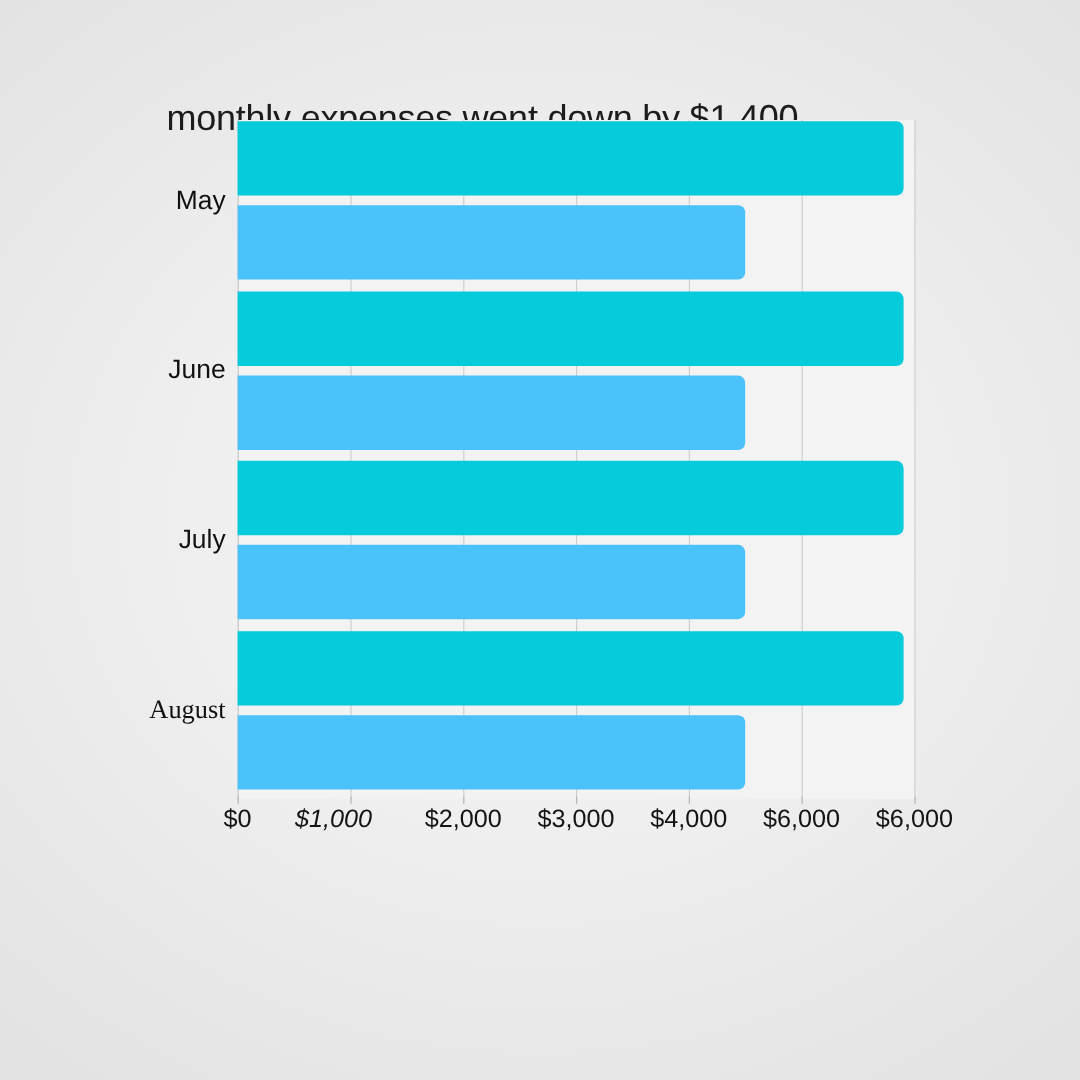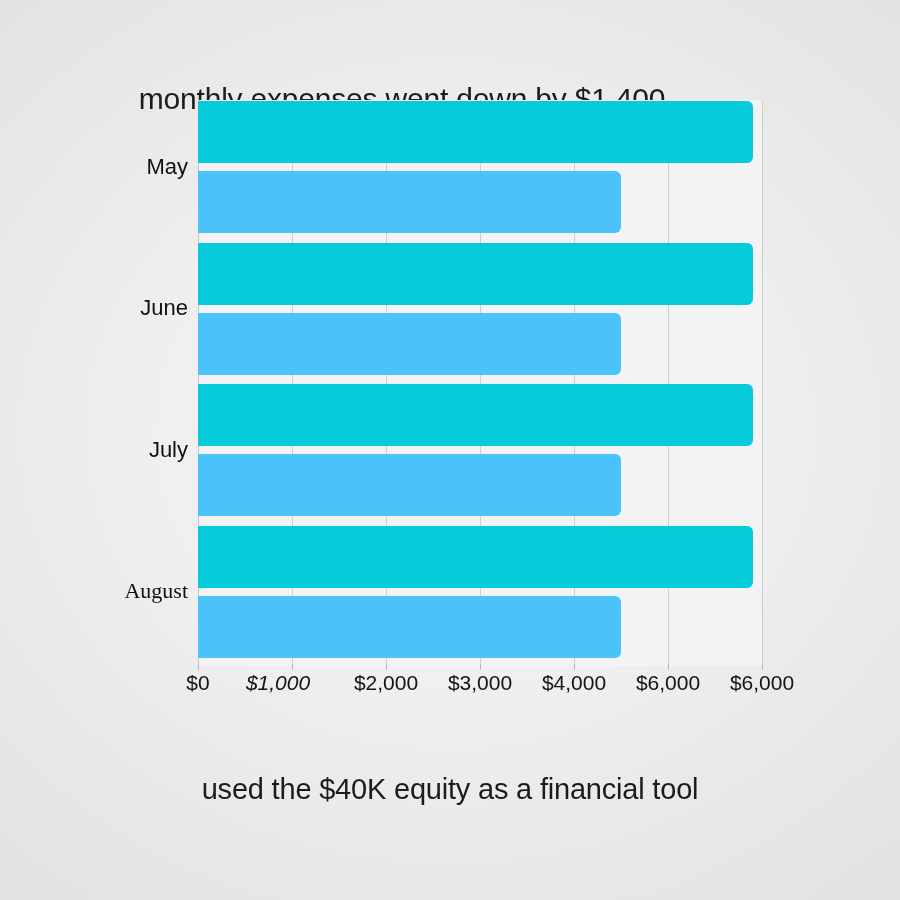--- a/index.html
+++ b/index.html
@@ -197,16 +197,15 @@
       <div class="xtick" style="left: 282px;">$3,000</div>
       <div class="xtick-mark" style="left: 376px;"></div>
       <div class="xtick" style="left: 376px;">$4,000</div>
       <div class="xtick-mark" style="left: 470px;"></div>
       <div class="xtick" style="left: 470px;">$6,000</div>
       <div class="xtick-mark" style="left: 564px;"></div>
       <div class="xtick" style="left: 564px;">$6,000</div>
     </div>
 
   <div class="caption">
-    <div>used the $40K equity as a financial tool</div>
   </div>
 
 </div>
 
 </body></html>

